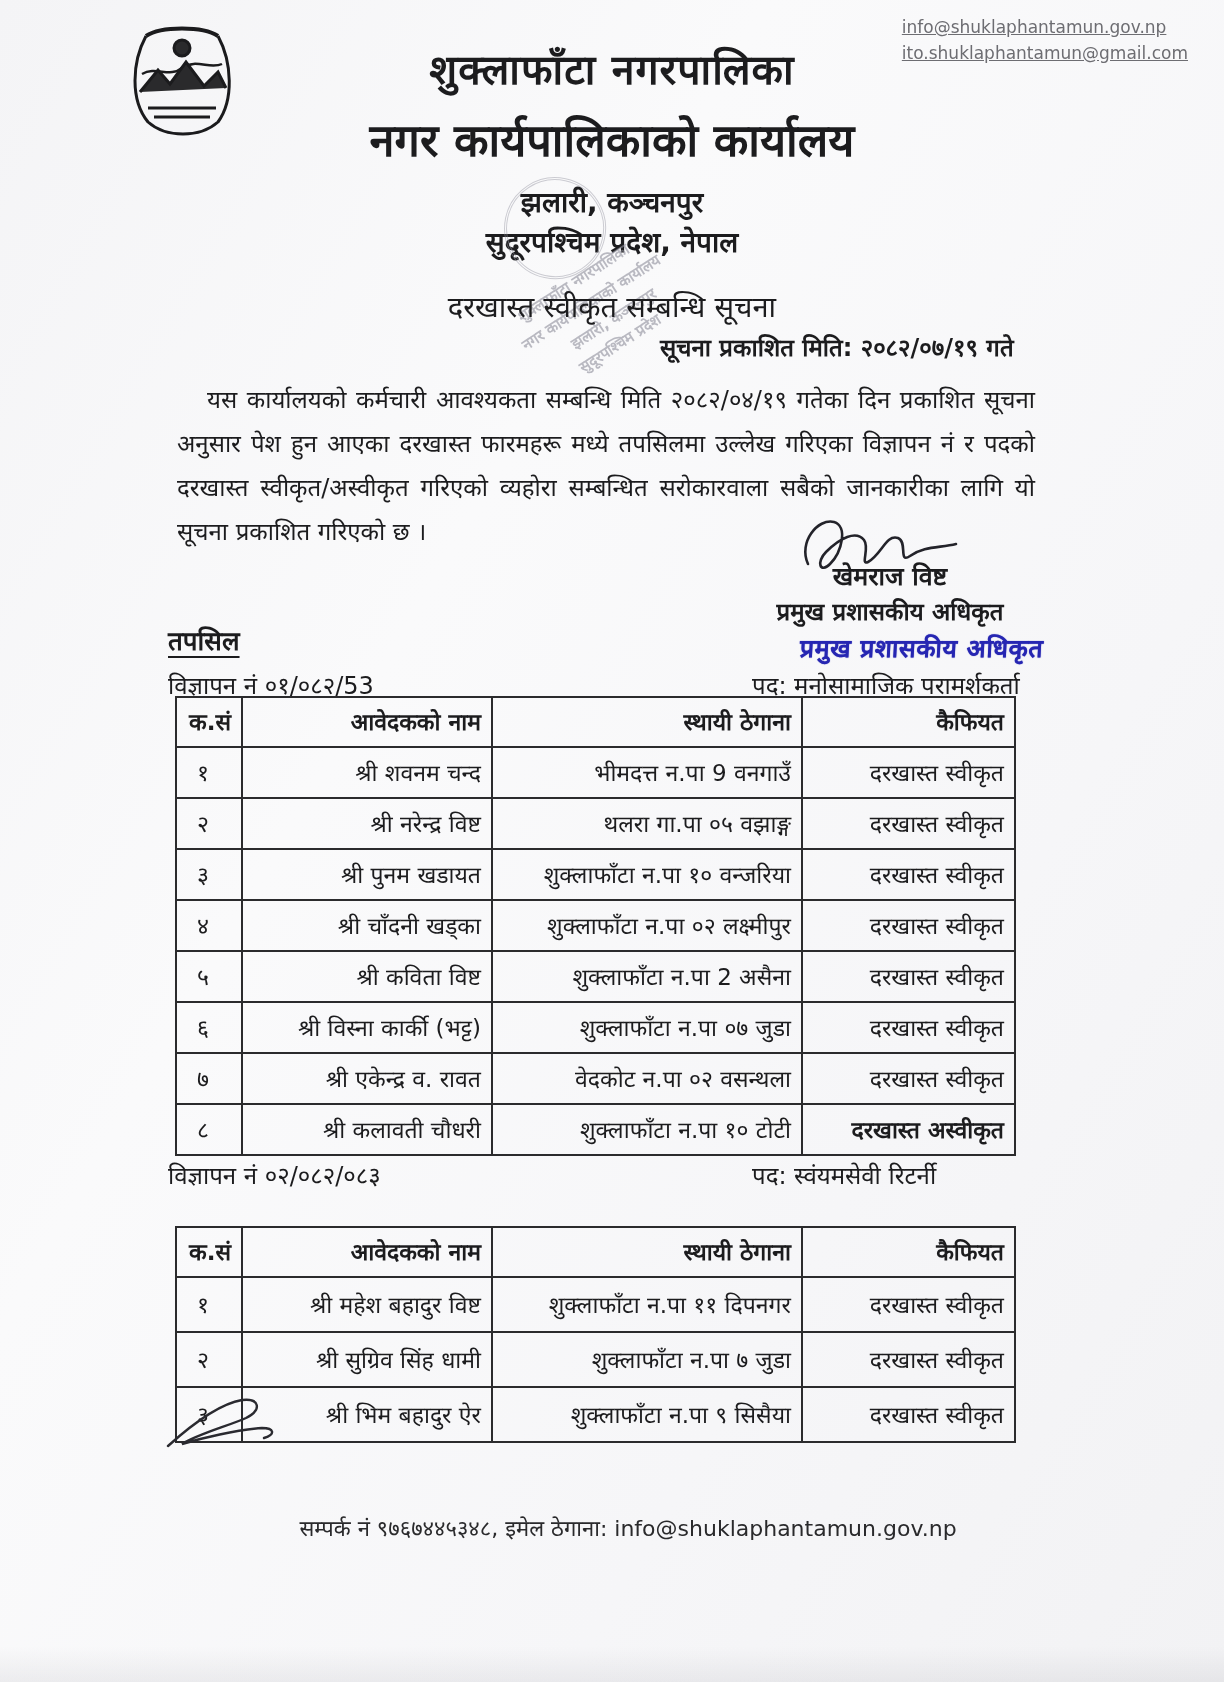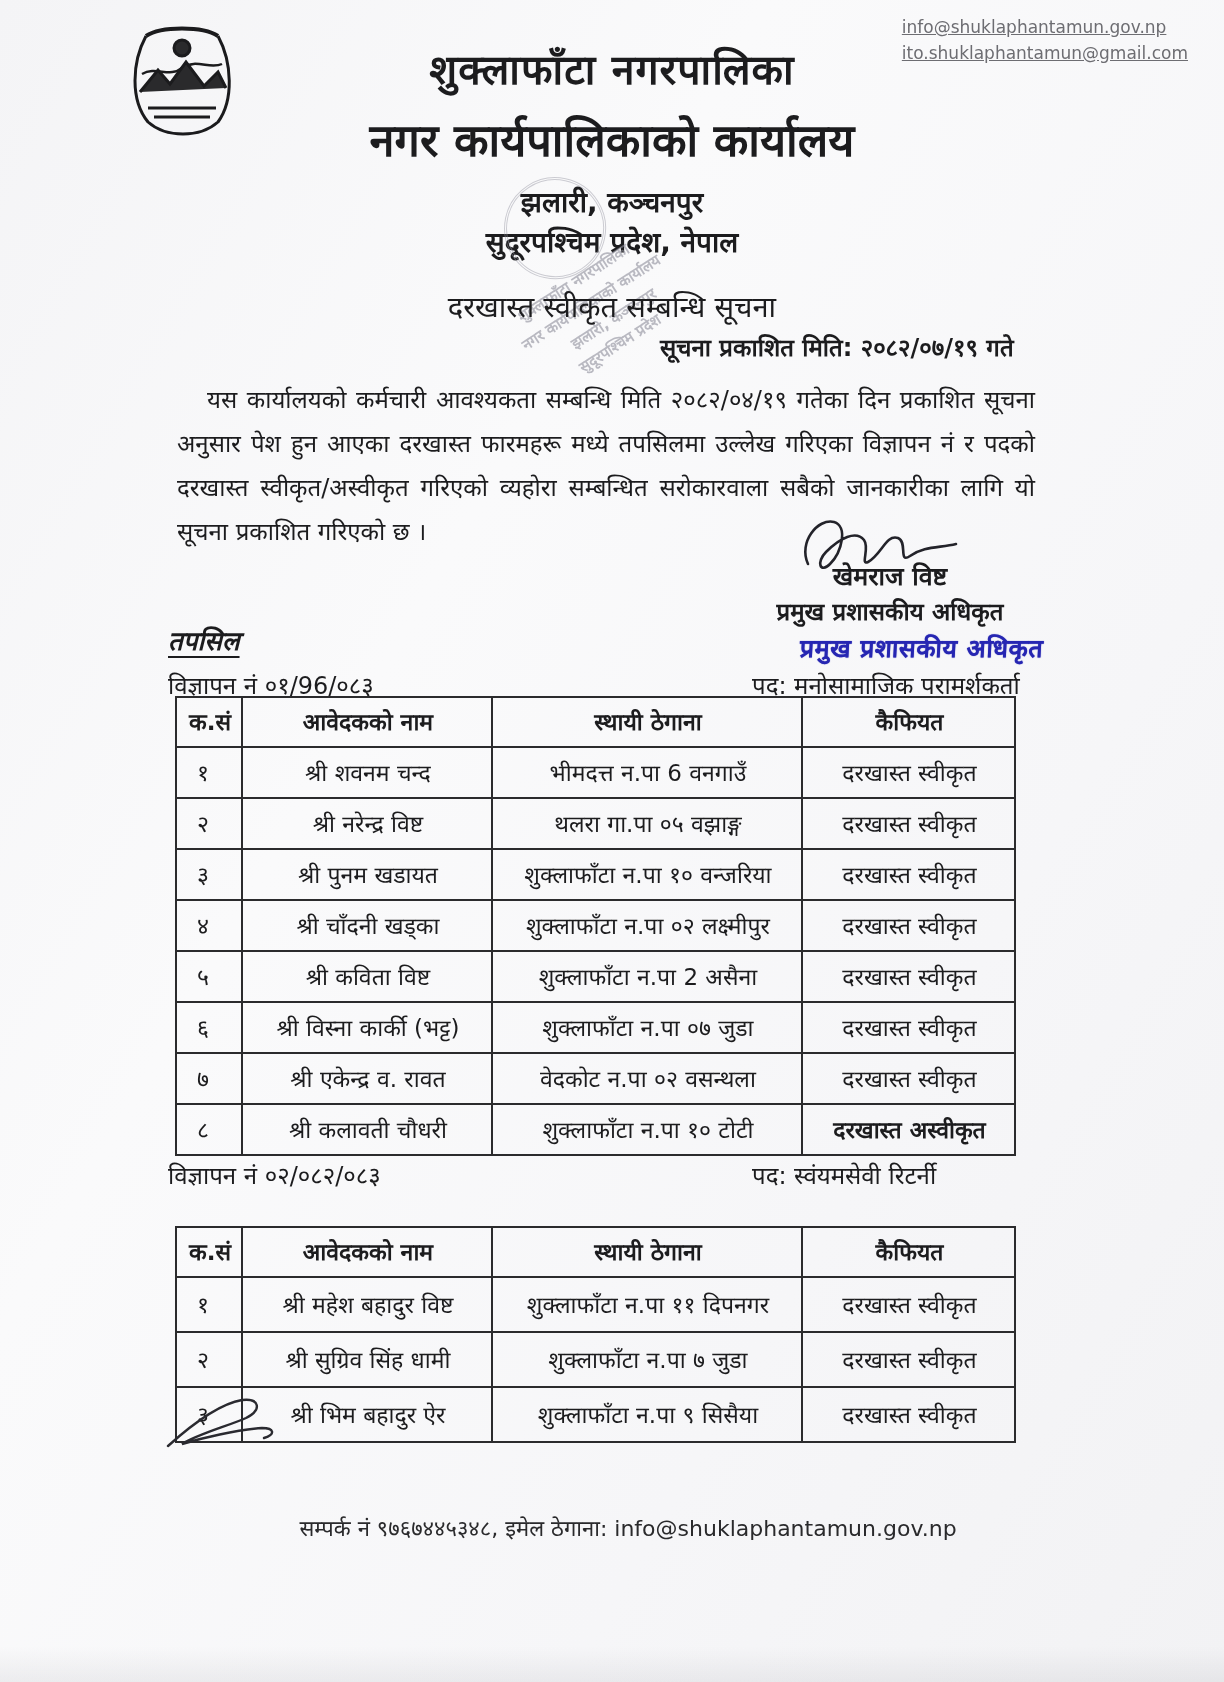--- a/index.html
+++ b/index.html
@@ -30,30 +30,30 @@
   .s3{left:64px;top:172px;}
   
   .body-par{top:378px;left:177px;width:858px;font-size:24px;line-height:44px;text-align:justify;text-indent:30px;}
   
   .sig-svg{top:512px;left:790px;width:190px;height:70px;}
   .signer-name{top:558px;left:790px;width:200px;text-align:center;font-size:25px;font-weight:bold;}
   .signer-title{top:594px;left:755px;width:270px;text-align:center;font-size:24px;font-weight:bold;}
   .stamp-blue{top:630px;left:800px;font-size:25px;font-weight:bold;color:#2626b2;
               text-shadow:0 0 1px #4a4ac0;letter-spacing:.5px;transform:skewX(-3deg);}
   
-  .tapasil{top:622px;left:168px;font-size:26px;font-weight:bold;text-decoration:underline;text-underline-offset:6px;font-style:italic;}
+  .tapasil{top:622px;left:168px;font-size:26px;font-weight:bold;text-decoration:underline;text-underline-offset:6px;}
   .ad1-no{top:668px;left:168px;font-size:24px;}
   .ad1-post{top:668px;left:752px;font-size:24px;}
   .ad2-no{top:1158px;left:168px;font-size:24px;}
   .ad2-post{top:1158px;left:752px;font-size:24px;}
   
   table{border-collapse:collapse;table-layout:fixed;}
   .tbl1{top:696px;left:175px;}
   .tbl2{top:1226px;left:175px;}
-  td,th{border:2px solid #2b2b2d;font-size:23px;text-align:center;padding:4px 10px 6px 12px;
+  td,th{border:2px solid #2b2b2d;font-size:23px;text-align:right;padding:4px 10px 6px 12px;
         overflow:hidden;white-space:nowrap;font-weight:normal;}
   th{font-weight:bold;height:38px;}
   .tbl1 td{height:39px;}
   .tbl2 td{height:43px;}
   col.c0{width:62px;} col.c1{width:250px;} col.c2{width:310px;} col.c3{width:213px;}
   td.sn{text-align:left;padding-left:20px;}
   tr.bold-remark td:last-child{font-weight:bold;}
   
   .scribble{top:1388px;left:158px;width:130px;height:75px;}
   .footer{top:1512px;left:16px;width:100%;text-align:center;font-size:22px;color:#2a2a2c;}
@@ -104,21 +104,21 @@
   <div class="abs sig-svg">
     <svg width="190" height="70" viewBox="0 0 190 70">
       <path d="M18 52 C8 30 28 6 44 10 C58 14 52 40 40 52 C30 62 26 50 36 40 C50 26 66 18 74 28 C80 36 70 54 78 50 C92 42 96 22 108 26 C118 30 108 52 120 44 C134 34 150 36 166 32" fill="none" stroke="#23232a" stroke-width="2.6" stroke-linecap="round"></path>
     </svg>
   </div>
   <div class="abs signer-name">खेमराज विष्ट</div>
   <div class="abs signer-title">प्रमुख प्रशासकीय अधिकृत</div>
   <div class="abs stamp-blue">प्रमुख प्रशासकीय अधिकृत</div>
 
   <div class="abs tapasil">तपसिल</div>
-  <div class="abs ad1-no">विज्ञापन नं ०१/96/०८३</div>
+  <div class="abs ad1-no">विज्ञापन नं ०१/०८२/53</div>
   <div class="abs ad1-post">पद: मनोसामाजिक परामर्शकर्ता</div>
 
   <table class="abs tbl1">
     <colgroup>
         <col class="c0">
         <col class="c1">
         <col class="c2">
         <col class="c3">
       </colgroup>
   <thead>
@@ -126,21 +126,21 @@
           <th>क.सं</th>
           <th>आवेदकको नाम</th>
           <th>स्थायी ठेगाना</th>
           <th>कैफियत</th>
         </tr>
       </thead>
       <tbody>
         <tr>
           <td class="sn">१</td>
           <td>श्री शवनम चन्द</td>
-          <td>भीमदत्त न.पा 6 वनगाउँ</td>
+          <td>भीमदत्त न.पा 9 वनगाउँ</td>
           <td>दरखास्त स्वीकृत</td>
         </tr>
         <tr>
           <td class="sn">२</td>
           <td>श्री नरेन्द्र विष्ट</td>
           <td>थलरा गा.पा ०५ वझाङ्ग</td>
           <td>दरखास्त स्वीकृत</td>
         </tr>
         <tr>
           <td class="sn">३</td>

